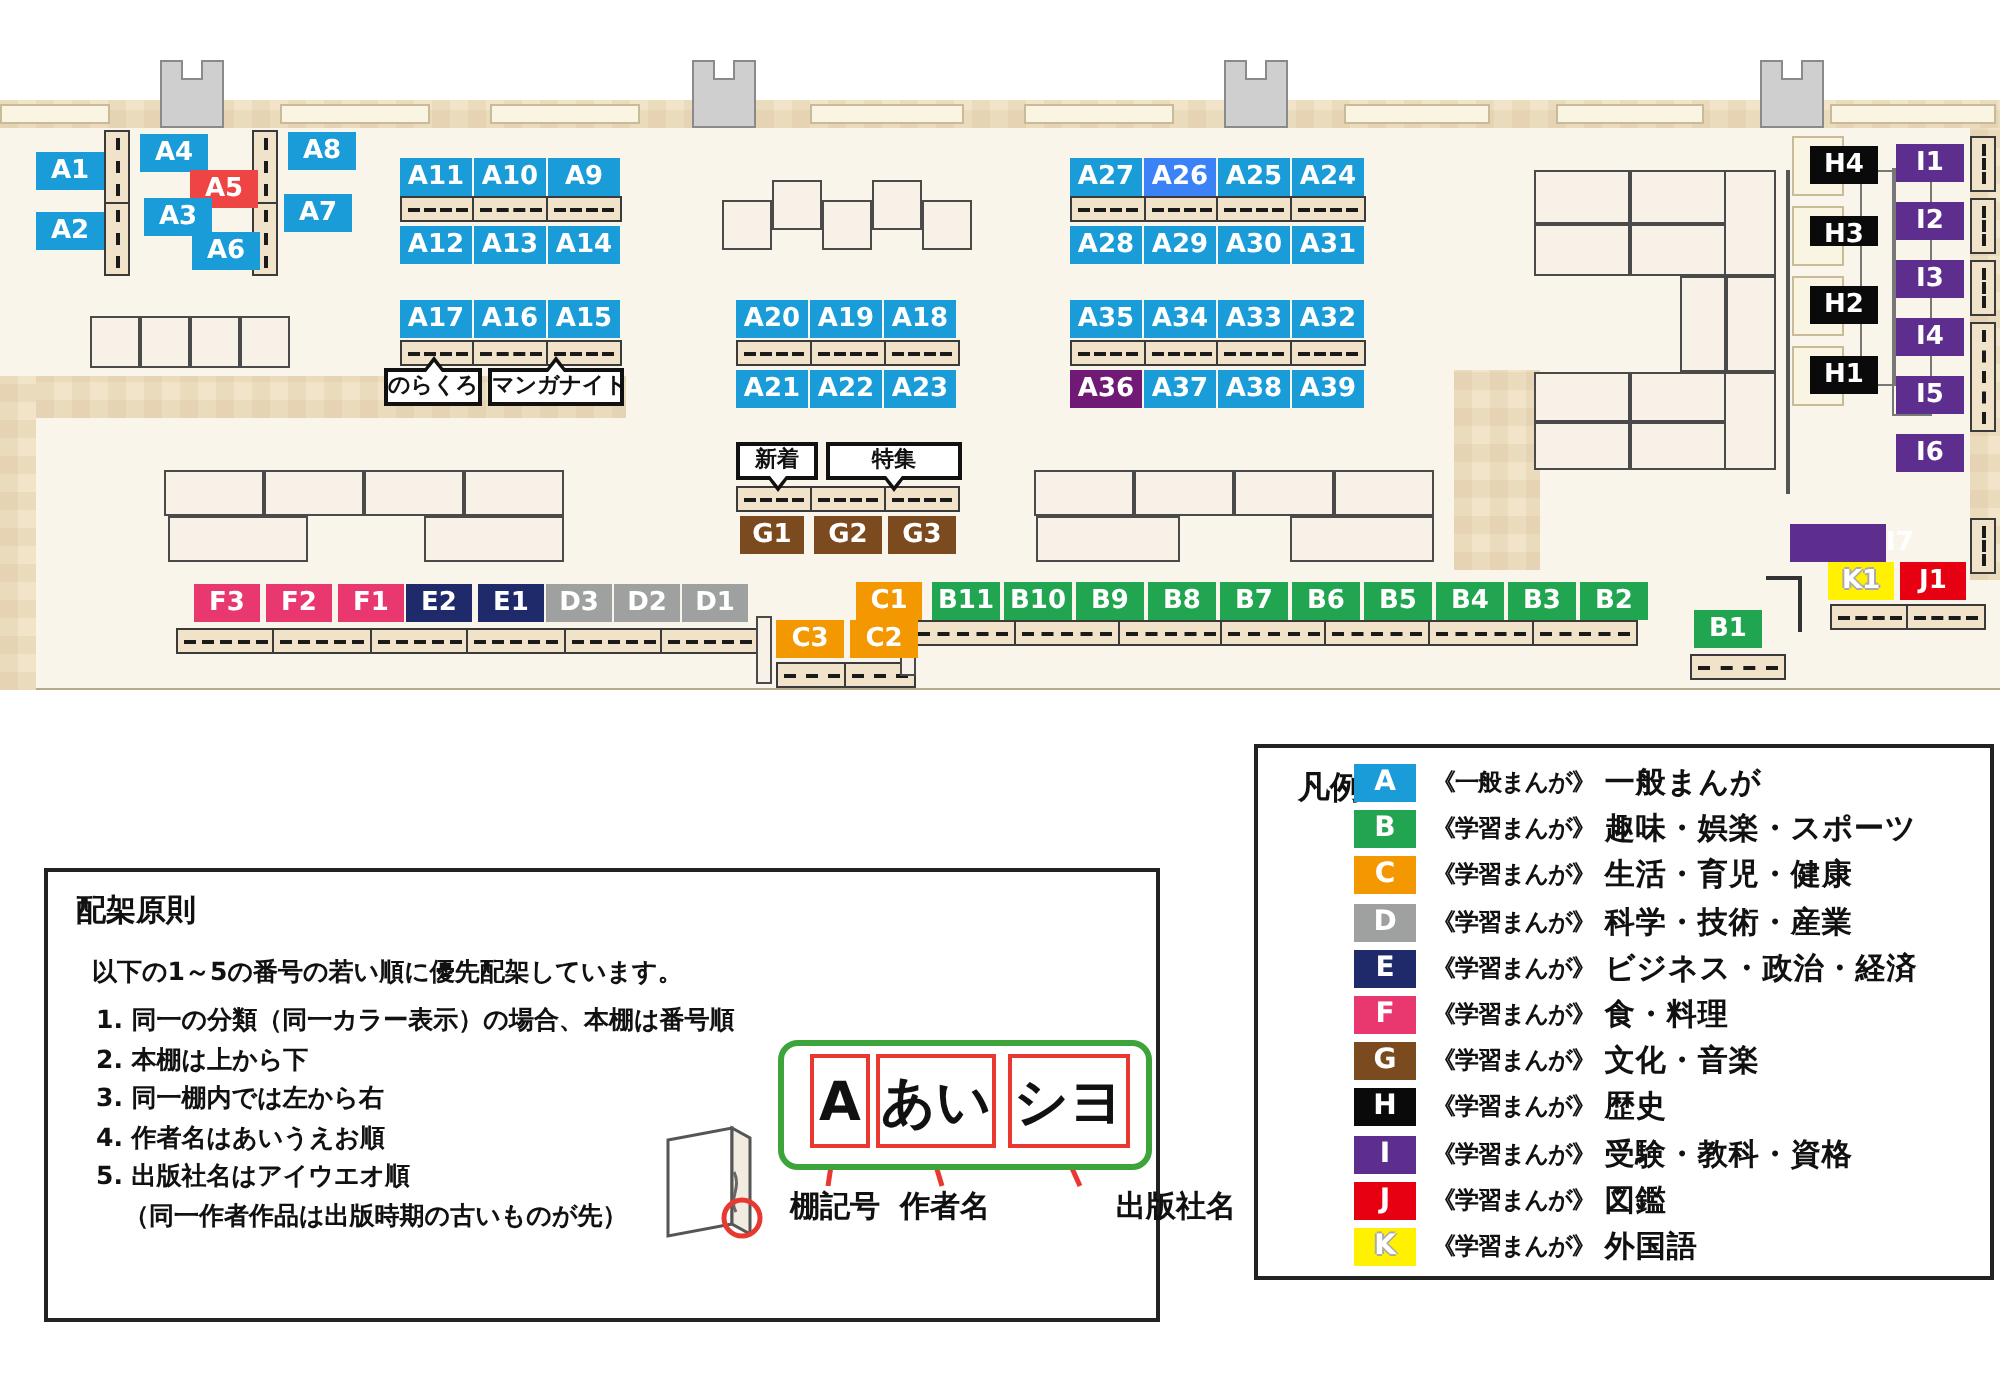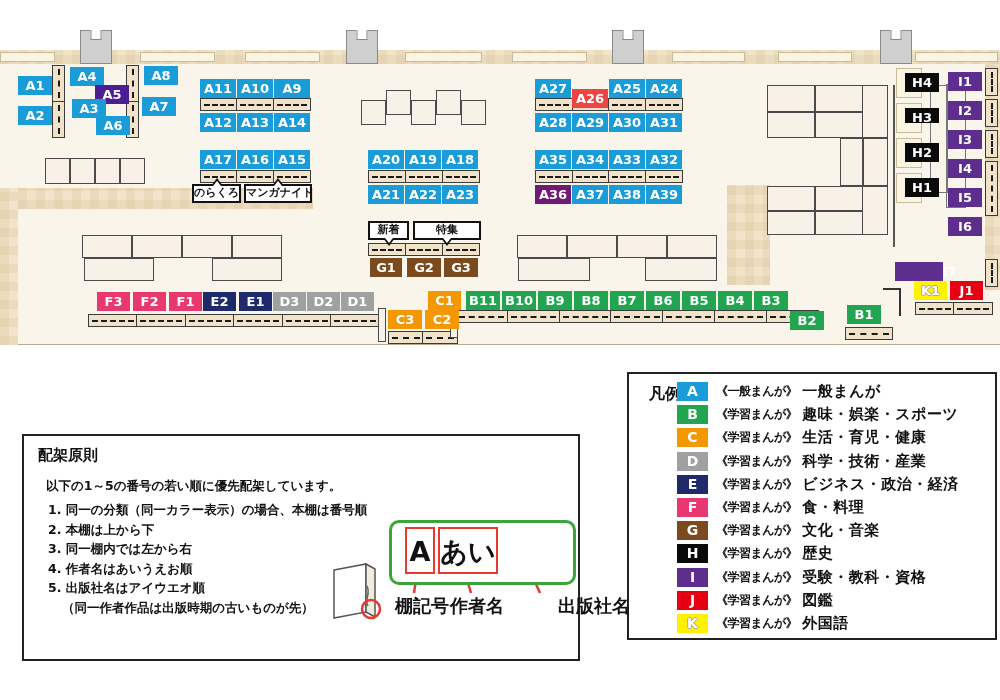--- a/index.html
+++ b/index.html
@@ -50,21 +50,21 @@
   #principles{position:absolute;left:22px;top:434px;width:558px;height:227px;background:#fff;
               border:2.5px solid #222;box-sizing:border-box;}
   #p-title{position:absolute;left:14px;top:10px;font-size:15px;font-weight:bold;color:#111;}
   #p-intro{position:absolute;left:22px;top:42px;font-size:12.5px;font-weight:bold;color:#111;}
   #p-list{position:absolute;left:24px;top:64px;font-size:12.5px;font-weight:bold;color:#111;line-height:19.5px;}
   .p-ind{padding-left:14px;}
   #d-label{position:absolute;left:365px;top:84px;width:181px;height:59px;background:#fff;
            border:3px solid #3CA43A;border-radius:10px;}
   .d-part{position:absolute;top:4px;height:47px;border:2.5px solid #E8382F;background:#fff;color:#111;
           font-size:27px;font-weight:bold;text-align:center;line-height:45px;box-sizing:border-box;white-space:nowrap;}
-  .d-cap{position:absolute;top:158px;font-size:18px;font-weight:bold;color:#111;white-space:nowrap;}
+  .d-cap{position:absolute;top:158px;font-size:15px;font-weight:bold;color:#111;white-space:nowrap;}
   #d-svg{position:absolute;left:0;top:0;pointer-events:none;}
 </style>
 </head>
 <body>
 
 <div id="stage">
   <div id="map" class="abs" style="left:0;top:0;width:1000px;height:360px;">
       <div class="abs floor" style="left: 0px; top: 64px; width: 1000px; height: 281px;"></div>
       <div class="abs tan" style="left: 0px; top: 188px; width: 313px; height: 21px;"></div>
       <div class="abs tan" style="left: 0px; top: 188px; width: 18px; height: 157px;"></div>
@@ -191,42 +191,42 @@
       <div class="abs wseg" style="left: 896px; top: 103px; width: 26px; height: 30px;"></div>
       <div class="abs wseg" style="left: 896px; top: 138px; width: 26px; height: 30px;"></div>
       <div class="abs wseg" style="left: 896px; top: 173px; width: 26px; height: 30px;"></div>
       <div class="abs hollow" style="left: 930px; top: 85px; width: 18px; height: 108px;"></div>
       <div class="abs hollow" style="left: 946px; top: 84px; width: 20px; height: 124px;"></div>
       <div class="abs wline" style="left: 893px; top: 85px; width: 2px; height: 162px;"></div>
       <div class="abs corner" style="left: 883px; top: 288px; width: 18px; height: 28px;"></div>
       <div class="abs mlabel" style="left: 18px; top: 76px; width: 34px; height: 19px; background: rgb(26, 156, 216);">A1</div>
       <div class="abs mlabel" style="left: 70px; top: 67px; width: 34px; height: 19px; background: rgb(26, 156, 216);">A4</div>
       <div class="abs mlabel" style="left: 144px; top: 66px; width: 34px; height: 19px; background: rgb(26, 156, 216);">A8</div>
-      <div class="abs mlabel" style="left: 95px; top: 85px; width: 34px; height: 19px; background: #4c1d95;">A5</div>
+      <div class="abs mlabel" style="left: 95px; top: 85px; width: 34px; height: 19px; background: #ef4444;">A5</div>
       <div class="abs mlabel" style="left: 18px; top: 106px; width: 34px; height: 19px; background: rgb(26, 156, 216);">A2</div>
       <div class="abs mlabel" style="left: 72px; top: 99px; width: 34px; height: 19px; background: rgb(26, 156, 216);">A3</div>
       <div class="abs mlabel" style="left: 142px; top: 97px; width: 34px; height: 19px; background: rgb(26, 156, 216);">A7</div>
       <div class="abs mlabel" style="left: 96px; top: 116px; width: 34px; height: 19px; background: rgb(26, 156, 216);">A6</div>
       <div class="abs mlabel" style="left: 200px; top: 79px; width: 36px; height: 19px; background: rgb(26, 156, 216);">A11</div>
       <div class="abs mlabel" style="left: 237px; top: 79px; width: 36px; height: 19px; background: rgb(26, 156, 216);">A10</div>
       <div class="abs mlabel" style="left: 274px; top: 79px; width: 36px; height: 19px; background: rgb(26, 156, 216);">A9</div>
       <div class="abs mlabel" style="left: 200px; top: 113px; width: 36px; height: 19px; background: rgb(26, 156, 216);">A12</div>
       <div class="abs mlabel" style="left: 237px; top: 113px; width: 36px; height: 19px; background: rgb(26, 156, 216);">A13</div>
       <div class="abs mlabel" style="left: 274px; top: 113px; width: 36px; height: 19px; background: rgb(26, 156, 216);">A14</div>
       <div class="abs mlabel" style="left: 200px; top: 150px; width: 36px; height: 19px; background: rgb(26, 156, 216);">A17</div>
       <div class="abs mlabel" style="left: 237px; top: 150px; width: 36px; height: 19px; background: rgb(26, 156, 216);">A16</div>
       <div class="abs mlabel" style="left: 274px; top: 150px; width: 36px; height: 19px; background: rgb(26, 156, 216);">A15</div>
       <div class="abs mlabel" style="left: 368px; top: 150px; width: 36px; height: 19px; background: rgb(26, 156, 216);">A20</div>
       <div class="abs mlabel" style="left: 405px; top: 150px; width: 36px; height: 19px; background: rgb(26, 156, 216);">A19</div>
       <div class="abs mlabel" style="left: 442px; top: 150px; width: 36px; height: 19px; background: rgb(26, 156, 216);">A18</div>
       <div class="abs mlabel" style="left: 368px; top: 185px; width: 36px; height: 19px; background: rgb(26, 156, 216);">A21</div>
       <div class="abs mlabel" style="left: 405px; top: 185px; width: 36px; height: 19px; background: rgb(26, 156, 216);">A22</div>
       <div class="abs mlabel" style="left: 442px; top: 185px; width: 36px; height: 19px; background: rgb(26, 156, 216);">A23</div>
       <div class="abs mlabel" style="left: 535px; top: 79px; width: 36px; height: 19px; background: rgb(26, 156, 216);">A27</div>
-      <div class="abs mlabel" style="left: 572px; top: 89px; width: 36px; height: 19px; background: #ef4444;">A26</div>
+      <div class="abs mlabel" style="left: 572px; top: 79px; width: 36px; height: 19px; background: #3b82f6;">A26</div>
       <div class="abs mlabel" style="left: 609px; top: 79px; width: 36px; height: 19px; background: rgb(26, 156, 216);">A25</div>
       <div class="abs mlabel" style="left: 646px; top: 79px; width: 36px; height: 19px; background: rgb(26, 156, 216);">A24</div>
       <div class="abs mlabel" style="left: 535px; top: 113px; width: 36px; height: 19px; background: rgb(26, 156, 216);">A28</div>
       <div class="abs mlabel" style="left: 572px; top: 113px; width: 36px; height: 19px; background: rgb(26, 156, 216);">A29</div>
       <div class="abs mlabel" style="left: 609px; top: 113px; width: 36px; height: 19px; background: rgb(26, 156, 216);">A30</div>
       <div class="abs mlabel" style="left: 646px; top: 113px; width: 36px; height: 19px; background: rgb(26, 156, 216);">A31</div>
       <div class="abs mlabel" style="left: 535px; top: 150px; width: 36px; height: 19px; background: rgb(26, 156, 216);">A35</div>
       <div class="abs mlabel" style="left: 572px; top: 150px; width: 36px; height: 19px; background: rgb(26, 156, 216);">A34</div>
       <div class="abs mlabel" style="left: 609px; top: 150px; width: 36px; height: 19px; background: rgb(26, 156, 216);">A33</div>
       <div class="abs mlabel" style="left: 646px; top: 150px; width: 36px; height: 19px; background: rgb(26, 156, 216);">A32</div>
@@ -248,21 +248,21 @@
       <div class="abs mlabel" style="left: 428px; top: 291px; width: 33px; height: 19px; background: rgb(243, 152, 0);">C1</div>
       <div class="abs mlabel" style="left: 466px; top: 291px; width: 34px; height: 19px; background: rgb(34, 165, 80);">B11</div>
       <div class="abs mlabel" style="left: 502px; top: 291px; width: 34px; height: 19px; background: rgb(34, 165, 80);">B10</div>
       <div class="abs mlabel" style="left: 538px; top: 291px; width: 34px; height: 19px; background: rgb(34, 165, 80);">B9</div>
       <div class="abs mlabel" style="left: 574px; top: 291px; width: 34px; height: 19px; background: rgb(34, 165, 80);">B8</div>
       <div class="abs mlabel" style="left: 610px; top: 291px; width: 34px; height: 19px; background: rgb(34, 165, 80);">B7</div>
       <div class="abs mlabel" style="left: 646px; top: 291px; width: 34px; height: 19px; background: rgb(34, 165, 80);">B6</div>
       <div class="abs mlabel" style="left: 682px; top: 291px; width: 34px; height: 19px; background: rgb(34, 165, 80);">B5</div>
       <div class="abs mlabel" style="left: 718px; top: 291px; width: 34px; height: 19px; background: rgb(34, 165, 80);">B4</div>
       <div class="abs mlabel" style="left: 754px; top: 291px; width: 34px; height: 19px; background: rgb(34, 165, 80);">B3</div>
-      <div class="abs mlabel" style="left: 790px; top: 291px; width: 34px; height: 19px; background: rgb(34, 165, 80); margin-top: 20px;">B2</div>
+      <div class="abs mlabel" style="left: 790px; top: 291px; width: 34px; height: 19px; background: rgb(34, 165, 80);">B2</div>
       <div class="abs mlabel" style="left: 388px; top: 310px; width: 34px; height: 19px; background: rgb(243, 152, 0);">C3</div>
       <div class="abs mlabel" style="left: 425px; top: 310px; width: 34px; height: 19px; background: rgb(243, 152, 0);">C2</div>
       <div class="abs mlabel" style="left: 847px; top: 305px; width: 34px; height: 19px; background: rgb(34, 165, 80);">B1</div>
       <div class="abs mlabel" style="left: 905px; top: 73px; width: 34px; height: 19px; background: rgb(10, 10, 10);">H4</div>
       <div class="abs mlabel" style="left: 905px; top: 108px; width: 34px; height: 15px; background: rgb(10, 10, 10);">H3</div>
       <div class="abs mlabel" style="left: 905px; top: 143px; width: 34px; height: 19px; background: rgb(10, 10, 10);">H2</div>
       <div class="abs mlabel" style="left: 905px; top: 178px; width: 34px; height: 19px; background: rgb(10, 10, 10);">H1</div>
       <div class="abs mlabel" style="left: 948px; top: 72px; width: 34px; height: 19px; background: rgb(94, 46, 142);">I1</div>
       <div class="abs mlabel" style="left: 948px; top: 101px; width: 34px; height: 19px; background: rgb(94, 46, 142);">I2</div>
       <div class="abs mlabel" style="left: 948px; top: 130px; width: 34px; height: 19px; background: rgb(94, 46, 142);">I3</div>
@@ -355,20 +355,21 @@
       <polygon points="342,128 351,133 351,181 342,176" fill="#f2ece0" stroke="#555" stroke-width="1.5"></polygon>
       <path d="M344,170 C340,163 347,158 343,150" fill="none" stroke="#666" stroke-width="1.5"></path>
       <circle cx="347" cy="173" r="9" fill="none" stroke="#E8382F" stroke-width="2.5"></circle>
       <line x1="393" y1="137" x2="390" y2="157" stroke="#E8382F" stroke-width="2.5"></line>
       <line x1="441" y1="137" x2="447" y2="157" stroke="#E8382F" stroke-width="2.5"></line>
       <line x1="507" y1="137" x2="516" y2="157" stroke="#E8382F" stroke-width="2.5"></line>
     </svg>
     <div id="d-label">
         <span class="d-part" style="left: 13px; width: 30px;">A</span>
         <span class="d-part" style="left: 46px; width: 60px;">あい</span>
+        <span class="d-part" style="left: 112px; width: 61px;">シヨ</span>
       </div>
     <div id="d-captions">
         <span class="d-cap" style="left: 371px;">棚記号</span>
         <span class="d-cap" style="left: 426px;">作者名</span>
         <span class="d-cap" style="left: 488px; margin-left: 46px;">出版社名</span>
       </div>
   </div>
 </div>
 
 </body></html>

